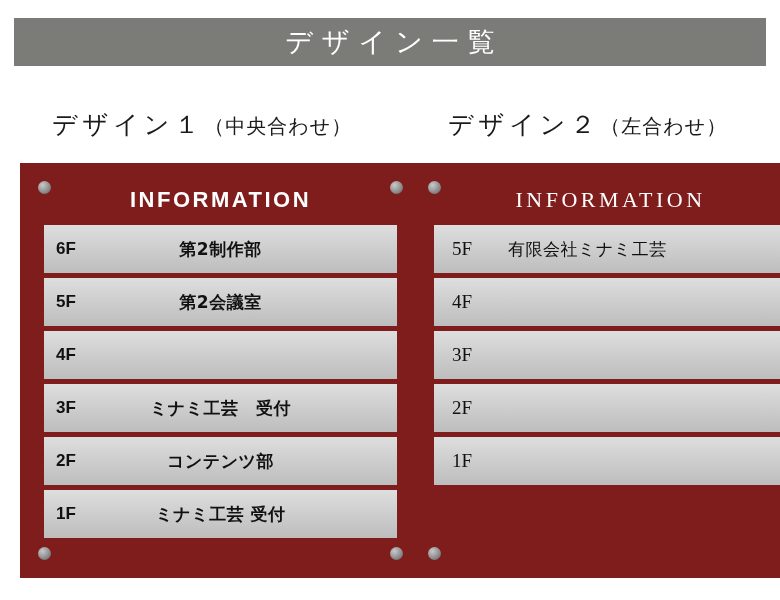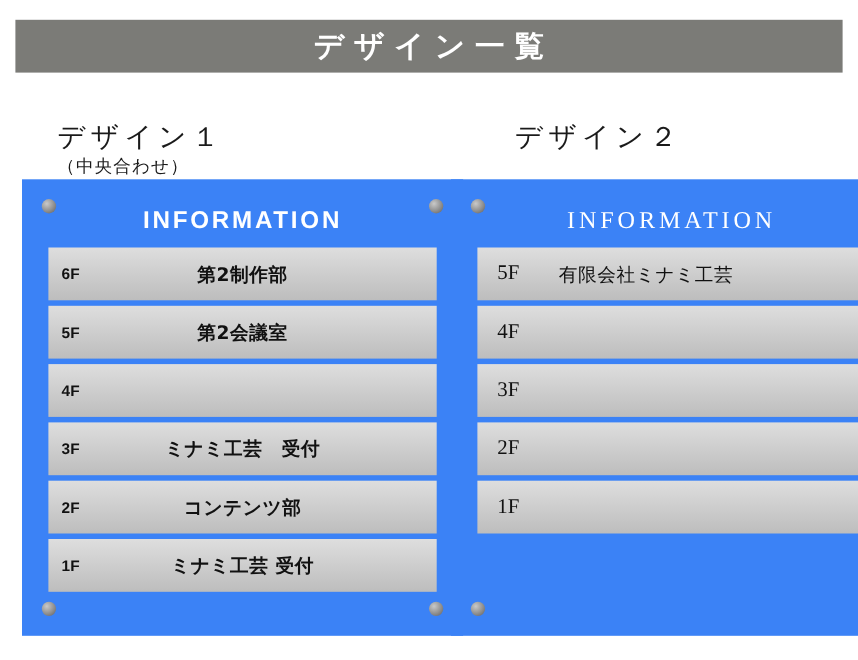--- a/index.html
+++ b/index.html
@@ -31,53 +31,53 @@
     background: #7b7b77;
     display: flex;
     align-items: center;
     justify-content: center;
   }
   .header-title {
     color: #ffffff;
     font-size: 27px;
     letter-spacing: 9px;
     font-family: "DejaVu Sans", sans-serif;
-    font-weight: 700;
+    font-weight: 400;
     text-indent: 9px;
   }
 
   
   .col-heading {
     position: absolute;
     top: 108px;
     display: flex;
     align-items: baseline;
     color: #1a1a1a;
     white-space: nowrap;
   }
-  .col-heading.left { left: 52px; flex-direction: column; }
-  .col-heading.right { left: 468px; justify-content: center; }
+  .col-heading.left { left: 52px; }
+  .col-heading.right { left: 448px; justify-content: center; }
   .col-heading .big {
     font-size: 25px;
     letter-spacing: 5px;
     font-family: "DejaVu Sans", sans-serif;
   }
   .col-heading .small {
-    font-size: 16px;
+    font-size: 20px;
     letter-spacing: 1px;
     font-family: "DejaVu Sans", sans-serif;
   }
 
   
   .plate {
     position: absolute;
     top: 163px;
     width: 401px;
     height: 415px;
-    background: #3b82f6;
+    background: #7f1d1d;
     box-sizing: border-box;
   }
   .plate.left { left: 20px; }
   .plate.right { left: 410px; }
 
   .screw {
     position: absolute;
     width: 13px;
     height: 13px;
     border-radius: 50%;
@@ -123,21 +123,21 @@
     box-sizing: border-box;
     color: #111111;
   }
 
   
   .plate.left .row { padding-left: 12px; }
   .plate.left .row .floor {
     width: 44px;
     flex: none;
     font-weight: bold;
-    font-size: 14px;
+    font-size: 17px;
     font-family: "Liberation Sans", sans-serif;
   }
   .plate.left .row .label {
     flex: 1;
     text-align: center;
     font-size: 17px;
     font-weight: bold;
     font-family: "DejaVu Sans", sans-serif;
     padding-right: 56px;
     letter-spacing: 0.5px;
@@ -168,20 +168,21 @@
     <div class="header-title">デザイン一覧</div>
   </div>
 
   <div class="col-heading left">
     <span class="big">デザイン１</span>
     <span class="small">（中央合わせ）</span>
   </div>
 
   <div class="col-heading right">
     <span class="big">デザイン２</span>
+    <span class="small">（左合わせ）</span>
   </div>
 
   <div class="plate left">
     <span class="screw tl"></span>
     <span class="screw tr"></span>
     <span class="screw bl"></span>
     <span class="screw br"></span>
     <div class="plate-title">INFORMATION</div>
     <div class="rows">
       <div class="row">

